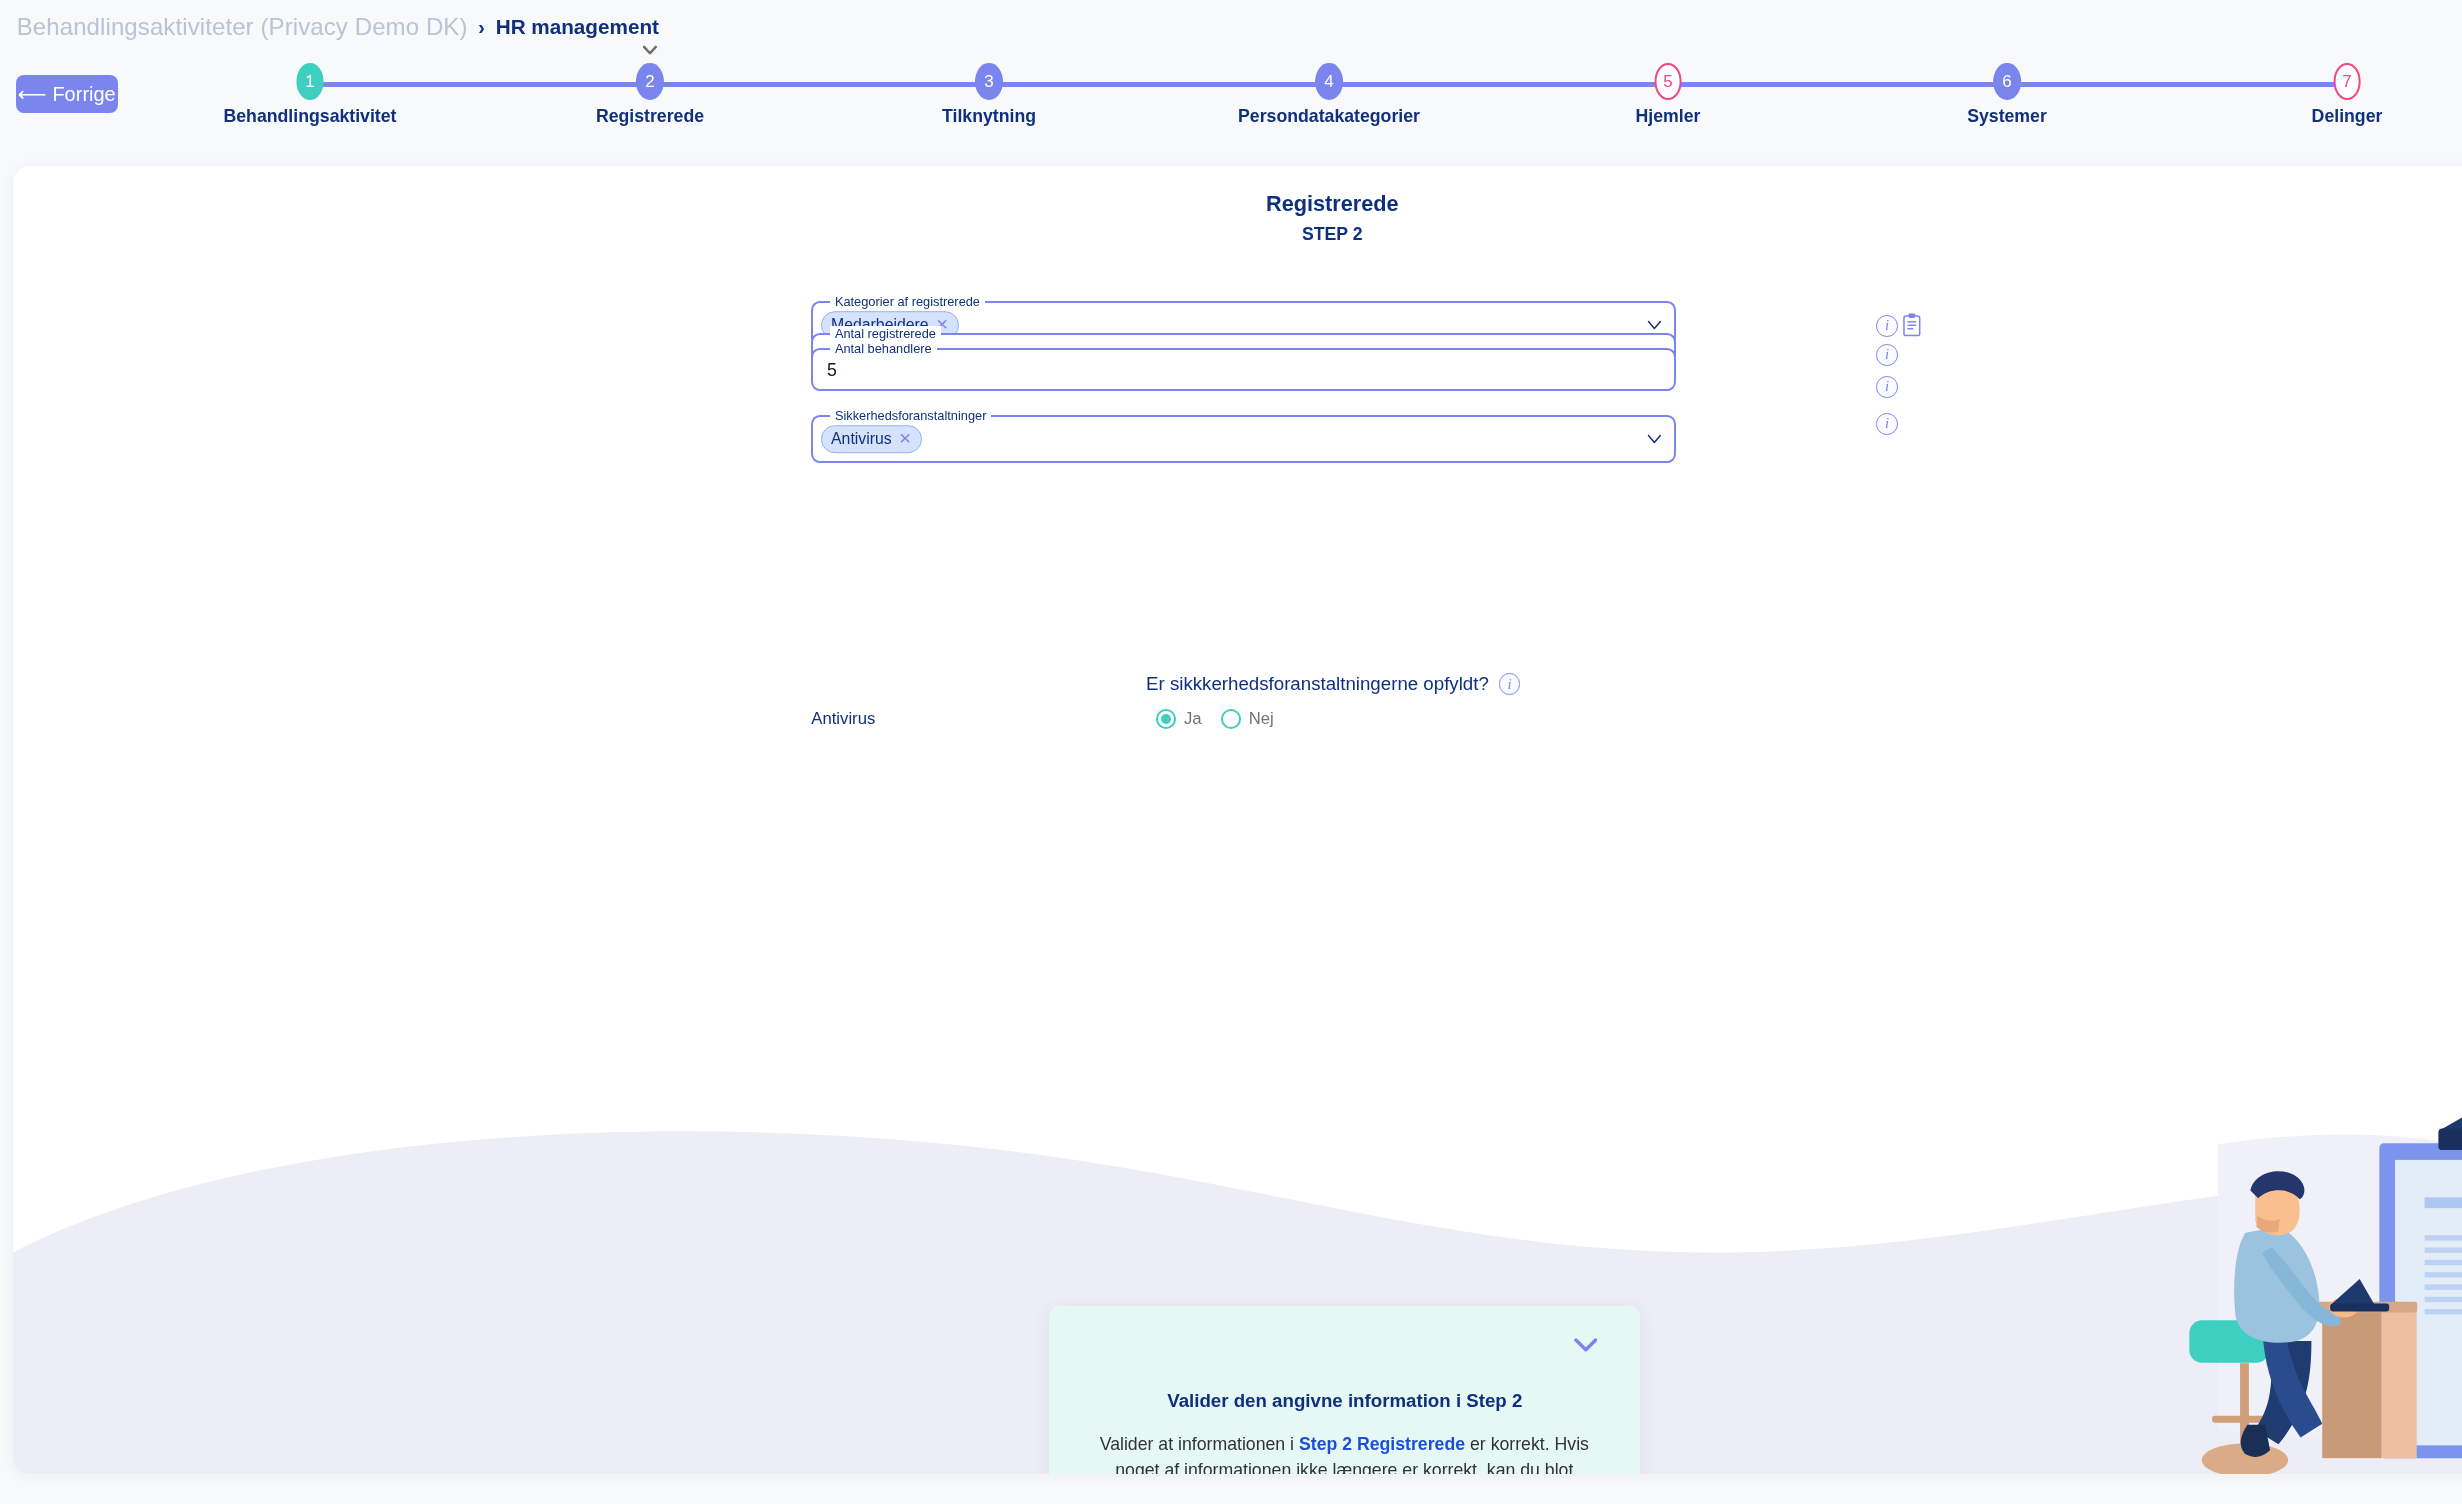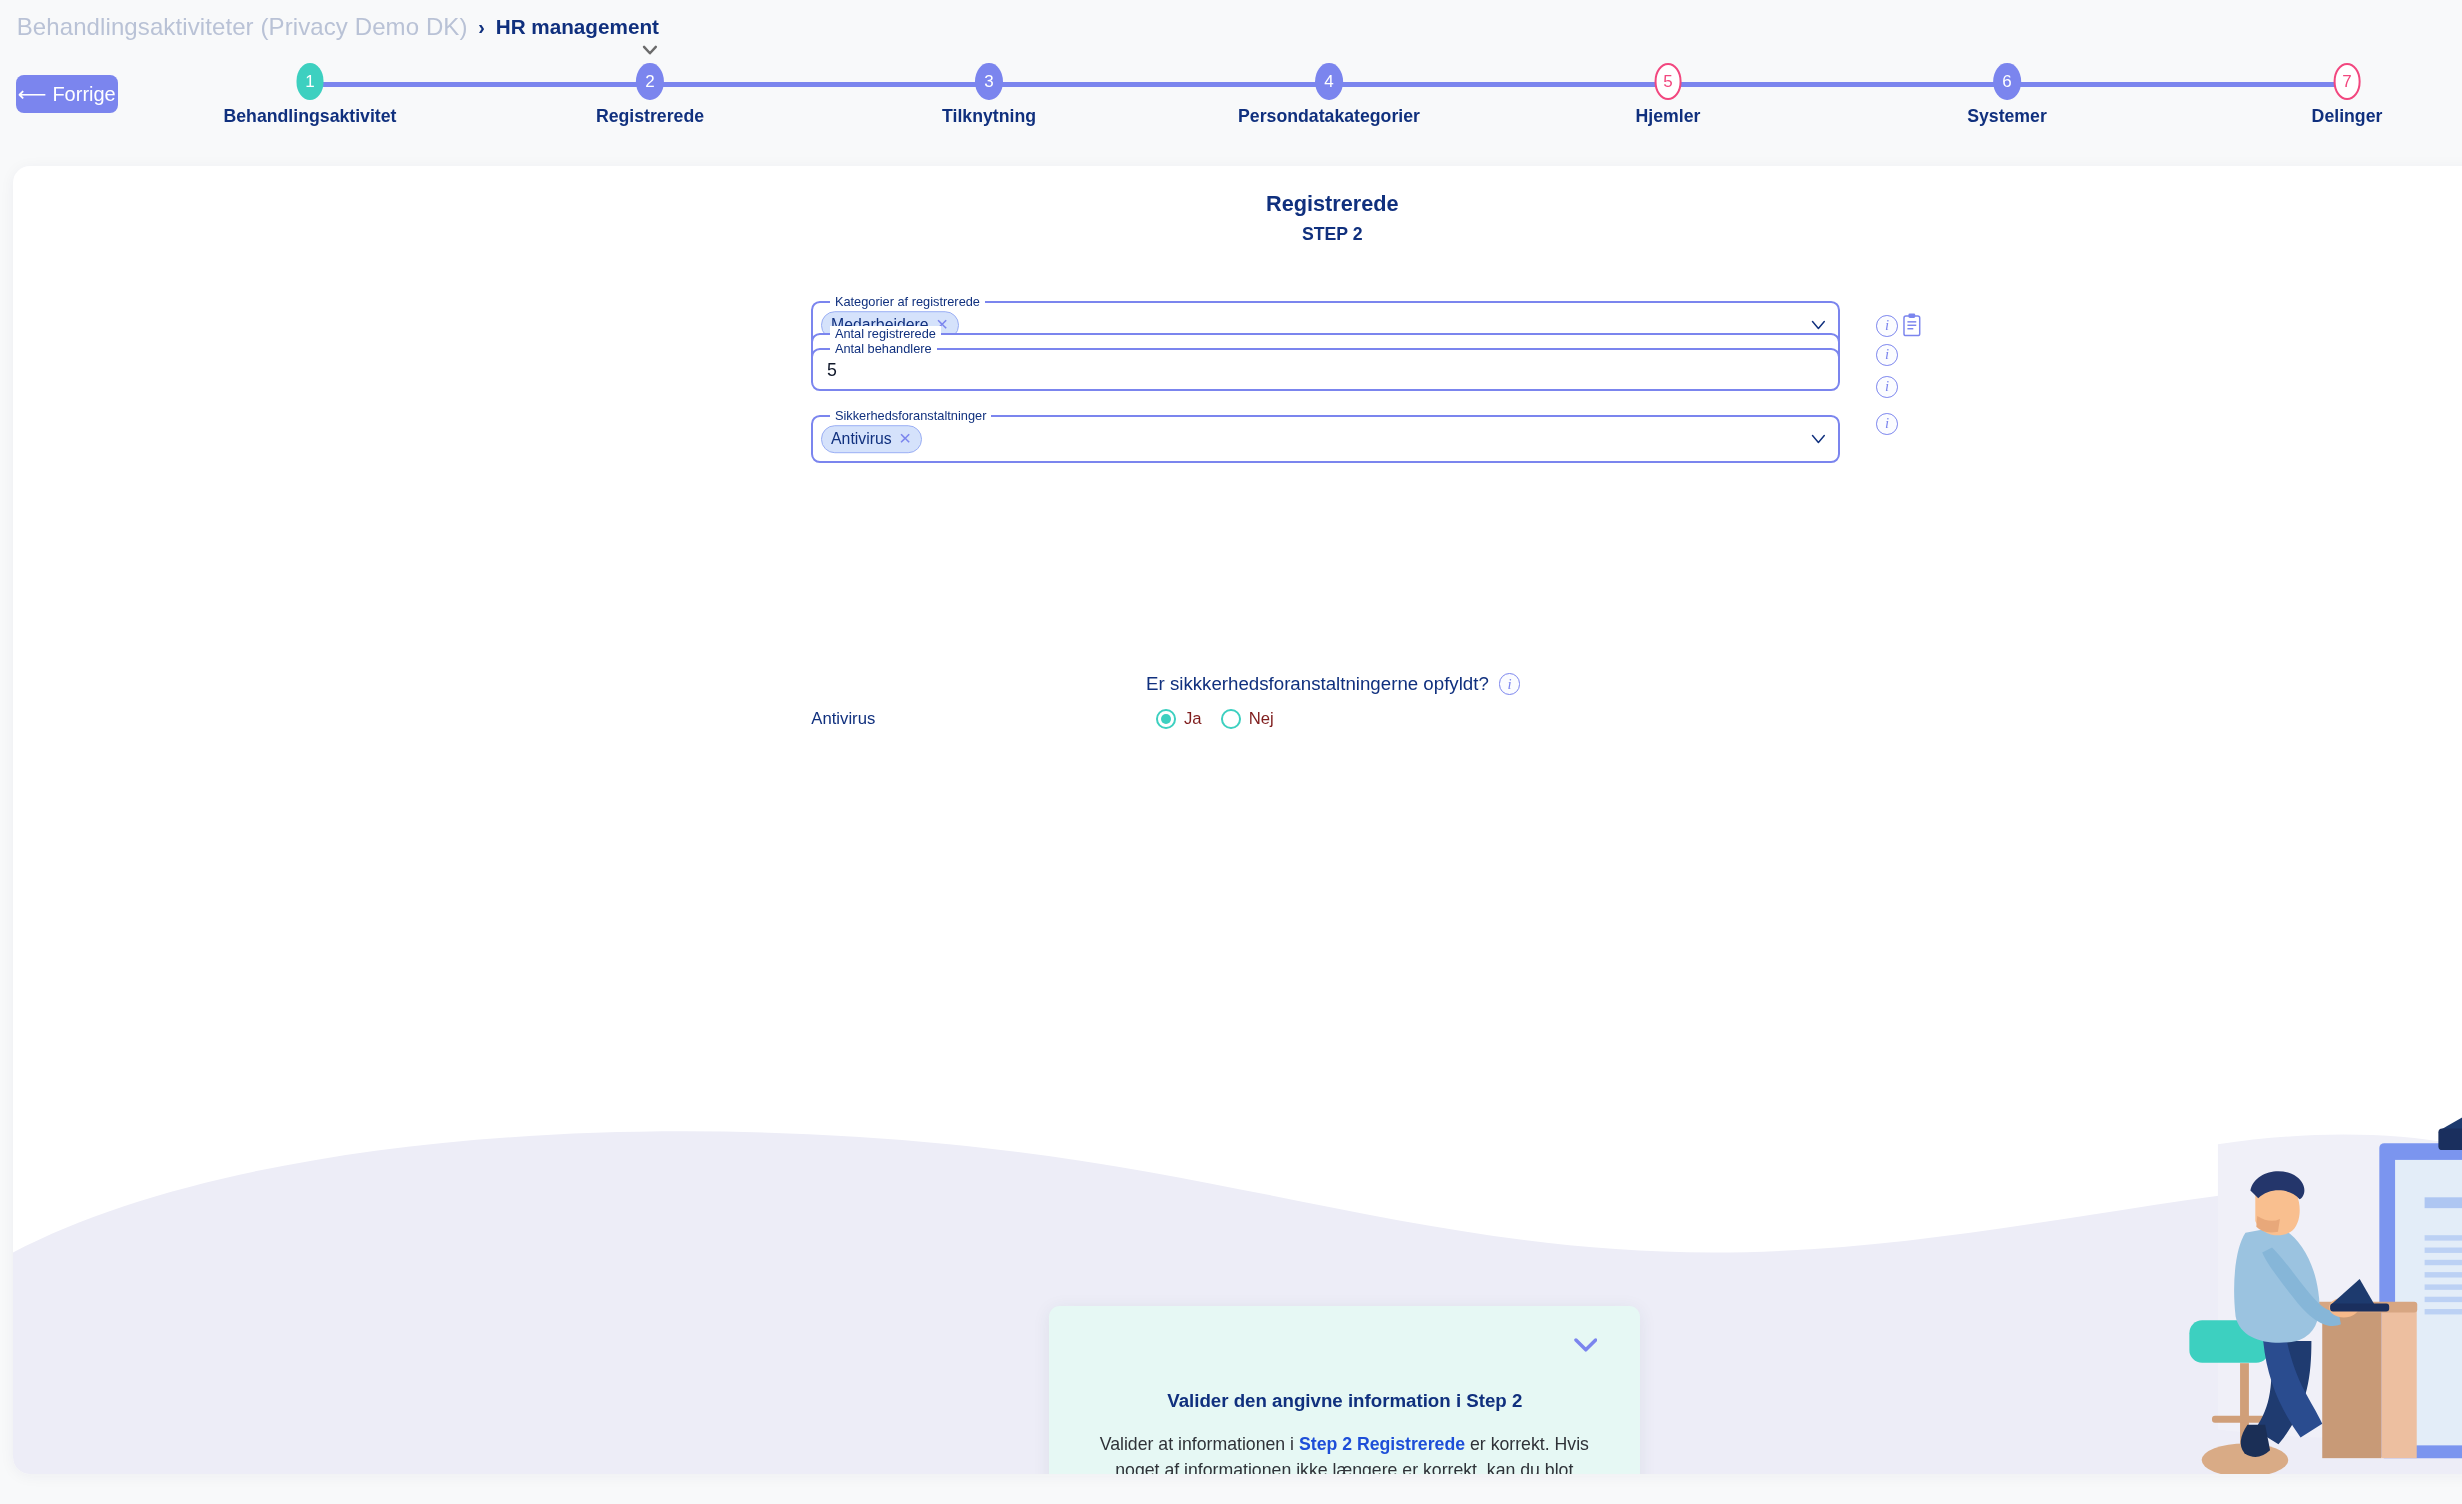--- a/index.html
+++ b/index.html
@@ -74,21 +74,21 @@
     text-align: center; font-size: 21.7px; font-weight: 700; color: #10307e;
   }
   .form-step {
     position: absolute; left: 0; top: 58px; width: 2638px;
     text-align: center; font-size: 17.7px; font-weight: 700; color: #10307e;
   }
 
   
   .field { position: absolute; left: 798px; width: 1041px; }
   .fieldbox {
-    position: relative; width: 1029px; border: 2px solid #7b85ee; border-radius: 8.9px;
+    position: relative; width: 865px; border: 2px solid #7b85ee; border-radius: 8.9px;
     background: #fff;
   }
   .fieldbox.h-tall  { height: 48px; }
   .fieldbox.h-short { height: 43px; }
   .field-legend {
     position: absolute; left: 16.7px; top: -9.4px;
     background: #fff; padding: 0 4.9px;
     font-size: 12.8px; color: #10307e; white-space: nowrap;
   }
   .field-value {
@@ -133,21 +133,21 @@
   .radio-group { display: flex; align-items: center; gap: 19.7px; }
   .radio-opt { display: flex; align-items: center; gap: 7.9px; cursor: pointer; }
   .radio-mark {
     width: 19.7px; height: 19.7px; border-radius: 50%;
     border: 2.5px solid #3dd0c0; background: #fff;
     display: flex; align-items: center; justify-content: center;
   }
   .radio-mark.on::after {
     content: ""; width: 9.8px; height: 9.8px; border-radius: 50%; background: #3dd0c0;
   }
-  .radio-label { font-size: 16.7px; color: #7f1d1d; }
+  .radio-label { font-size: 16.7px; color: #737373; }
 
   
   .popup {
     position: absolute; left: 1036px; top: 1140px;
     width: 591px; height: 318px;
     background: #e6f8f4; border-radius: 10.8px;
     box-shadow: 0 3px 17.7px rgba(40,60,80,.08);
   }
   .popup-chevron {
     position: absolute; right: 43px; top: 30.5px;

